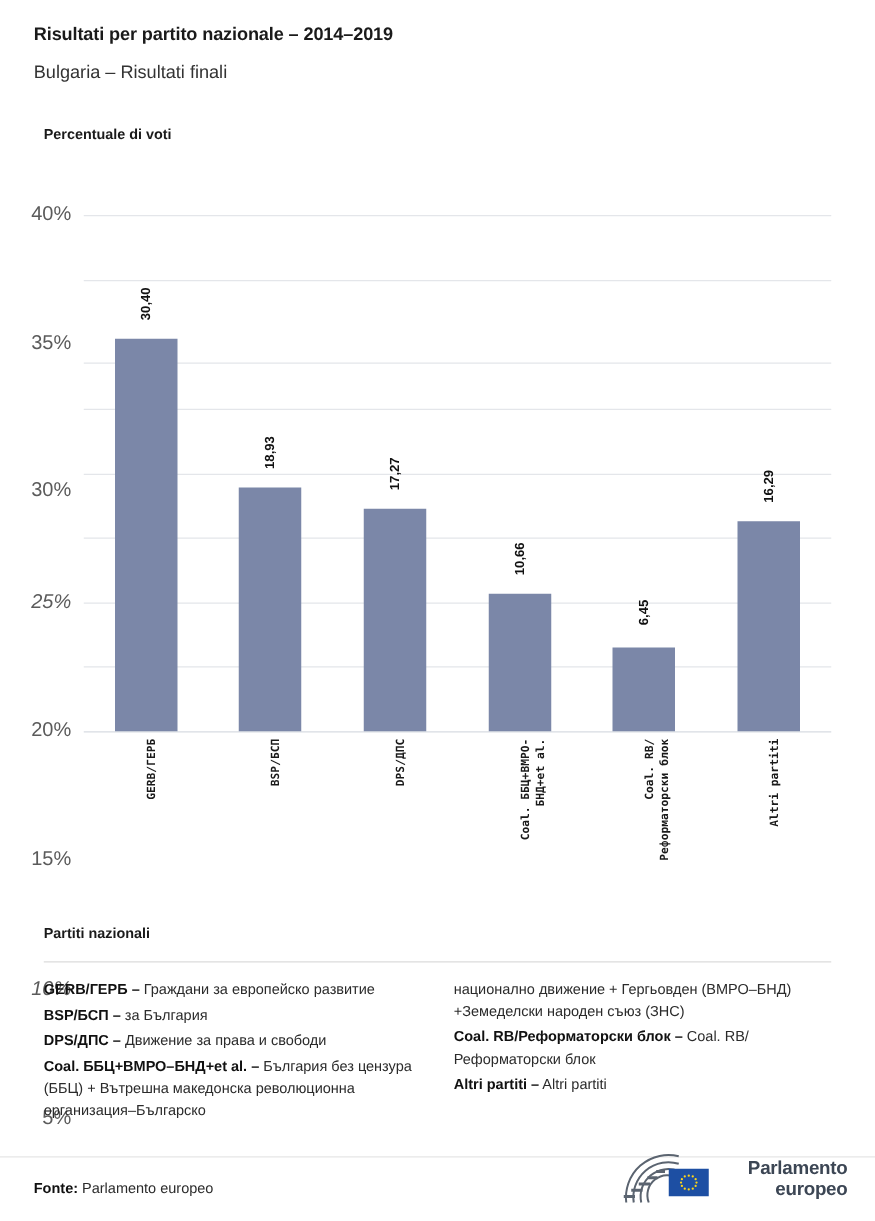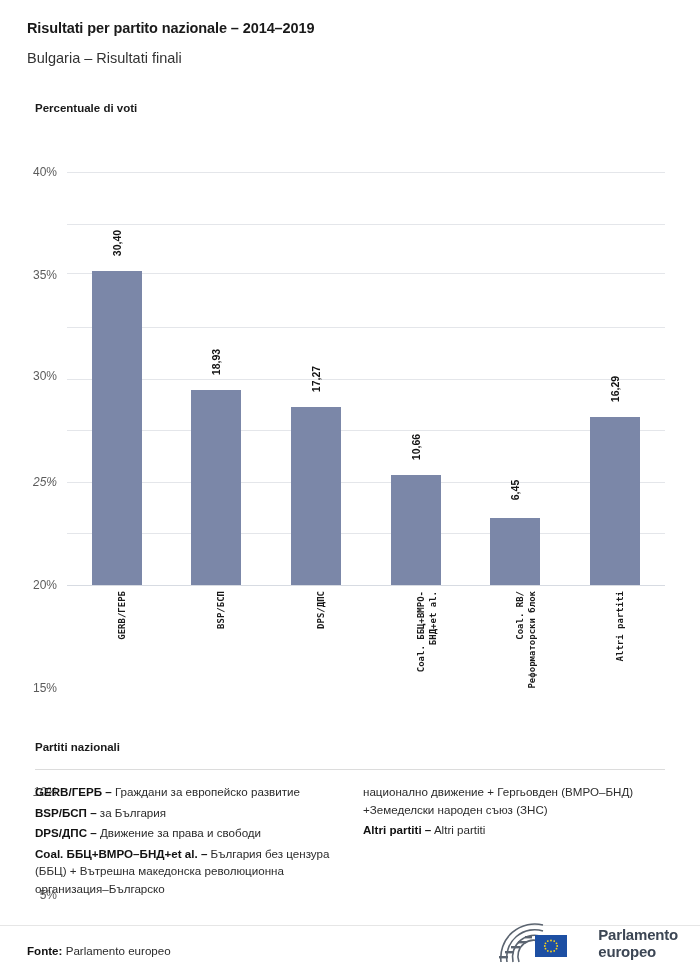--- a/index.html
+++ b/index.html
@@ -33,21 +33,21 @@
     left: 67px; top: 172px;
     width: 598px; height: 413px;
   }
   .gridline {
     position: absolute; left: 0; width: 598px;
     height: 1px; background: #e4e6ea;
   }
   .gridline.base { background: #d7dbe2; }
   .ylabel {
     position: absolute; right: 100%; margin-right: 10px;
-    font-size: 12px; color: #5b5b5b; white-space: nowrap;
+    font-size: 16px; color: #5b5b5b; white-space: nowrap;
     transform: translateY(-50%); text-align: right;
   }
   .bars {
     position: absolute; left: 0; bottom: 0;
     width: 598px; height: 413px;
   }
   .barslot {
     position: absolute; bottom: 0; height: 413px;
   }
   .bar {
@@ -112,21 +112,21 @@
   }
   .source b { font-weight: bold; color: #111; }
 
   .brand {
     position: absolute; right: 22px; top: 920px;
     display: flex; align-items: center; gap: 9px;
   }
   .brand-logo { width: 92px; height: 46px; display: block; }
   .brand-text {
     font-size: 15px; line-height: 17.5px; font-weight: bold;
-    color: #3c4654; letter-spacing: -0.2px;
+    color: #3c4654; letter-spacing: -0.2px; text-align: right;
   }
   .brand-text span { display: block; }
 </style>
 </head>
 <body>
 
 <div class="page">
 
   <div class="title">Risultati per partito nazionale – 2014–2019</div>
   <div class="subtitle">Bulgaria – Risultati finali</div>
@@ -143,21 +143,21 @@
         </div>
         <div class="gridline" style="top: 258.125px;">
           <div class="ylabel" style="top: 258.125px;">15%</div>
         </div>
         <div class="gridline" style="top: 206.5px;">
           <div class="ylabel" style="top: 206.5px;">20%</div>
         </div>
         <div class="gridline" style="top: 154.875px;">
           <div class="ylabel" style="top: 154.875px; font-style: italic;">25%</div>
         </div>
-        <div class="gridline" style="top: 101px;">
+        <div class="gridline" style="top: 118px;">
           <div class="ylabel" style="top: 103.25px;">30%</div>
         </div>
         <div class="gridline" style="top: 51.625px;">
           <div class="ylabel" style="top: 51.625px;">35%</div>
         </div>
         <div class="gridline" style="top: 0px;">
           <div class="ylabel" style="top: 0px;">40%</div>
         </div>
       </div>
     <div class="bars" id="bars-layer">
@@ -213,20 +213,21 @@
 
   <div class="legend-cols">
     <div class="legend-col" id="legend-col-left">
         <div class="legend-item"><b>GERB/ГЕРБ –</b><span> Граждани за европейско развитие</span></div>
         <div class="legend-item"><b>BSP/БСП –</b><span> за България</span></div>
         <div class="legend-item"><b>DPS/ДПС –</b><span> Движение за права и свободи</span></div>
         <div class="legend-item"><b>Coal. ББЦ+ВМРО–БНД+et al. –</b><span> България без цензура (ББЦ) + Вътрешна македонска революционна организация–Българско</span></div>
       </div>
     <div class="legend-col" id="legend-col-right">
         <div class="legend-item"><span>национално движение + Гергьовден (ВМРО–БНД) +Земеделски народен съюз (ЗНС)</span></div>
+        <div class="legend-item"><b>Coal. RB/Реформаторски блок –</b><span> Coal. RB/Реформаторски блок</span></div>
         <div class="legend-item"><b>Altri partiti –</b><span> Altri partiti</span></div>
       </div>
   </div>
 
   <div class="footer-rule"></div>
 
   <div class="source">
     <b>Fonte:</b><span> Parlamento europeo</span>
   </div>
 

